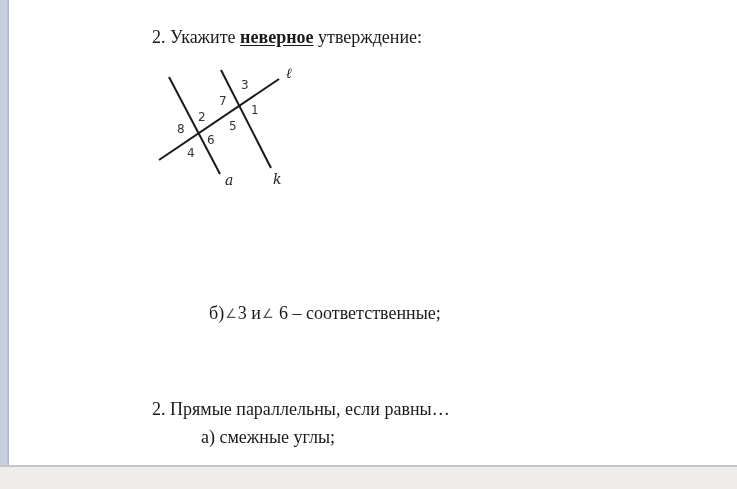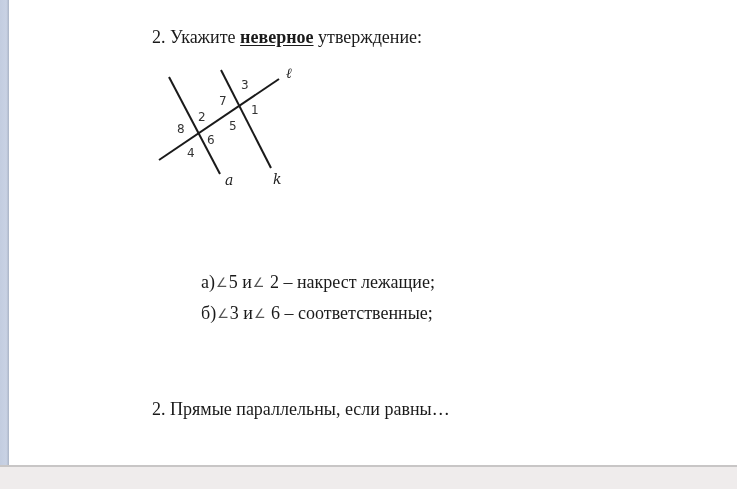--- a/index.html
+++ b/index.html
@@ -43,21 +43,21 @@
       text-decoration: underline;
       text-underline-offset: 2px;
     }
     .option {
       position: absolute;
       font-size: 18px;
       white-space: nowrap;
       line-height: 1;
     }
     .opt-a { left: 192px; top: 273px; }
-    .opt-b { left: 192px; top: 304px; }
+    .opt-b { left: 200px; top: 304px; }
     .opt-c { left: 192px; top: 335px; }
     .q3-opt-a { left: 192px; top: 428px; }
     .q3-opt-b { left: 192px; top: 458px; }
     .angle {
       display: inline-block;
       font-family: "DejaVu Sans", sans-serif;
       font-size: 13px;
       color: #555;
       vertical-align: 1px;
       margin: 0 1px;
@@ -122,34 +122,29 @@
       <text class="lbl" x="22" y="73">8</text>
       <text class="lbl" x="52" y="84">6</text>
       <text class="lbl" x="32" y="97">4</text>
 
       <text class="lbl-it" x="131" y="18">ℓ</text>
       <text class="lbl-it" x="70" y="125">a</text>
       <text class="lbl-it" x="118" y="124">k</text>
     </svg>
   </div>
 
-  <div class="option opt-a">
-    <span>а)</span><span class="angle">∠</span><span>5</span>
-    <span>и</span><span class="angle">∠</span>
-    <span>2</span>
-    <span>– накрест лежащие;</span>
-  </div>
 
   <div class="option opt-b">
     <span>б)</span><span class="angle">∠</span><span>3</span>
     <span>и</span><span class="angle">∠</span>
     <span>6</span>
     <span>– соответственные;</span>
   </div>
 
 
   <div class="q-title q3-title">2. Прямые параллельны, если равны…</div>
 
+  <div class="option q3-opt-a">а) смежные углы;</div>
   <div class="option q3-opt-b">б) накрест лежащие углы;</div>
 
 </div>
 
 <div class="bottom-bar"></div>
 
 </body></html>

